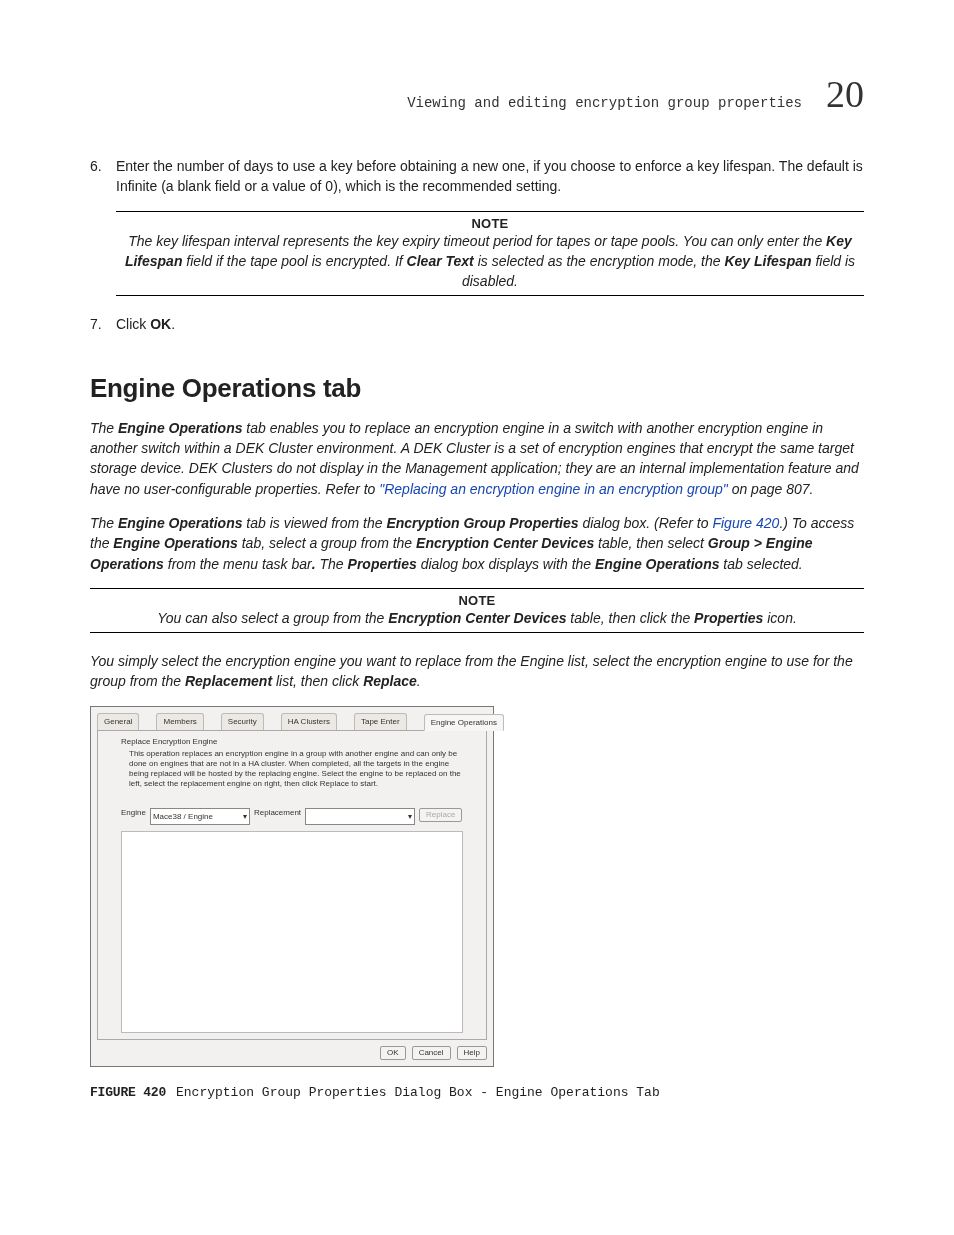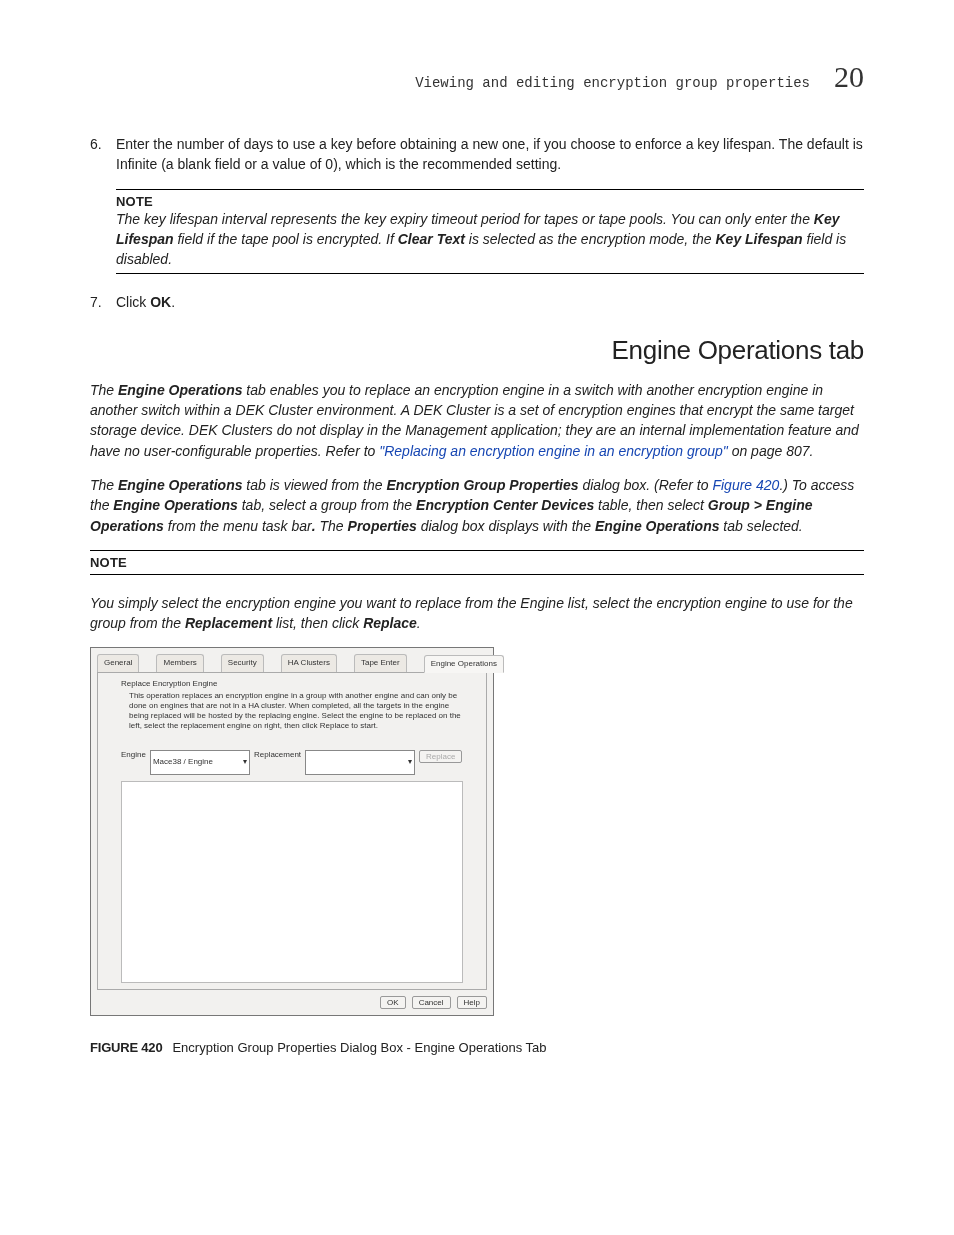--- a/index.html
+++ b/index.html
@@ -21,41 +21,43 @@
     gap: 24px;
     margin-bottom: 40px;
   }
   .header-title {
     font-size: 14px;
     color: #333;
     font-family: Liberation Mono, monospace;
   }
   .chapter-num {
     font-family: Georgia, "Times New Roman", serif;
-    font-size: 30px;
+    font-size: 38px;
     font-weight: 400;
     color: #333;
+    margin-top: 12px;
   }
   .list-row {
     display: flex;
     margin-bottom: 10px;
     line-height: 1.45;
     font-size: 14px;
   }
   .list-num {
     width: 26px;
     flex-shrink: 0;
   }
   .list-body {
     flex: 1;
   }
   .note-block {
     margin-left: 26px;
     margin-top: 14px;
     margin-bottom: 18px;
+    text-align: center;
   }
   .note-rule-top {
     border-top: 1px solid #000;
     height: 0;
     margin-bottom: 4px;
   }
   .note-rule-bot {
     border-top: 1px solid #000;
     height: 0;
     margin-top: 4px;
@@ -68,35 +70,34 @@
     font-stretch: condensed;
     letter-spacing: 0.2px;
   }
   .note-body, .para {
     font-size: 14px;
     line-height: 1.45;
     font-style: italic;
   }
   .h2 {
     font-family: Arial, sans-serif;
-    font-weight: 400;
+    font-weight: 700;
     font-size: 26px;
     font-stretch: condensed;
     letter-spacing: -0.3px;
-    margin-top: 22px;
+    margin-top: 38px;
     margin-bottom: 14px;
-    text-align: right;
   }
   .bold { font-weight: 700; }
   .link { color: #1646b3; }
   .para { margin-bottom: 14px; }
   .fig-caption {
     font-size: 13px;
-    font-family: Liberation Sans, sans-serif;
-    margin-top: 24px;
+    font-family: Liberation Mono, monospace;
+    margin-top: 18px;
   }
   .fig-caption .figlabel {
     font-weight: 700;
     font-stretch: condensed;
     letter-spacing: -0.2px;
     margin-right: 10px;
     font-size: 13px;
   }
 
   
@@ -149,21 +150,21 @@
   .row-controls {
     display: flex;
     align-items: flex-start;
     gap: 4px;
     margin-top: 19px;
   }
   .lbl { font-size: 8px; }
   .combo {
     border: 1px solid #888;
     background: #fff;
-    height: 25px;
+    height: 17px;
     display: flex;
     align-items: center;
     padding: 0 2px;
     box-sizing: border-box;
   }
   .combo .arrow {
     margin-left: auto;
     font-size: 8px;
     color: #333;
   }
@@ -225,20 +226,23 @@
     <span>The </span><span class="bold">Engine Operations</span><span> tab enables you to replace an encryption engine in a switch with another encryption engine in another switch within a DEK Cluster environment. A DEK Cluster is a set of encryption engines that encrypt the same target storage device. DEK Clusters do not display in the Management application; they are an internal implementation feature and have no user-configurable properties. Refer to </span><span class="link">"Replacing an encryption engine in an encryption group"</span><span> on page 807.</span>
   </div>
 
   <div class="para">
     <span>The </span><span class="bold">Engine Operations</span><span> tab is viewed from the </span><span class="bold">Encryption Group Properties</span><span> dialog box. (Refer to </span><span class="link">Figure 420</span><span>.) To access the </span><span class="bold">Engine Operations</span><span> tab, select a group from the </span><span class="bold">Encryption Center Devices</span><span> table, then select </span><span class="bold">Group &gt; Engine Operations</span><span> from the menu task bar</span><span class="bold">.</span><span> The </span><span class="bold">Properties</span><span> dialog box displays with the </span><span class="bold">Engine Operations</span><span> tab selected.</span>
   </div>
 
   <div class="note-block no-indent">
     <div class="note-rule-top"></div>
     <div class="note-head">NOTE</div>
+    <div class="note-body">
+      <span>You can also select a group from the </span><span class="bold">Encryption Center Devices</span><span> table, then click the </span><span class="bold">Properties</span><span> icon.</span>
+    </div>
     <div class="note-rule-bot"></div>
   </div>
 
   <div class="para">
     <span>You simply select the encryption engine you want to replace from the Engine list, select the encryption engine to use for the group from the </span><span class="bold">Replacement</span><span> list, then click </span><span class="bold">Replace</span><span>.</span>
   </div>
 
   <div class="dialog-wrap">
     <div class="tabs">
       <div class="tab">General</div>

